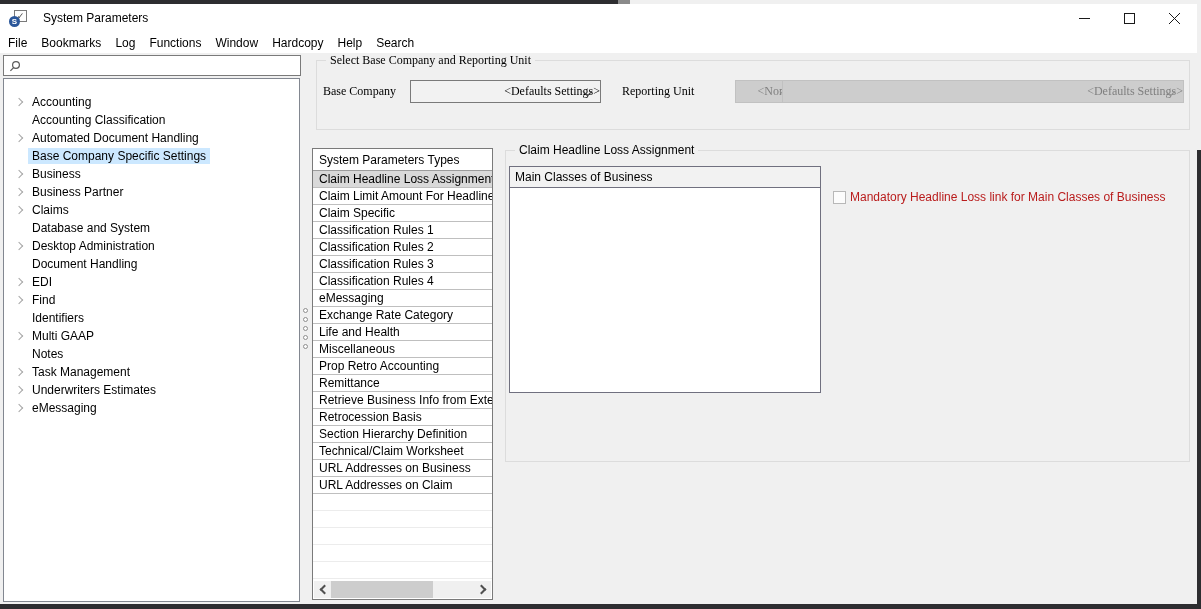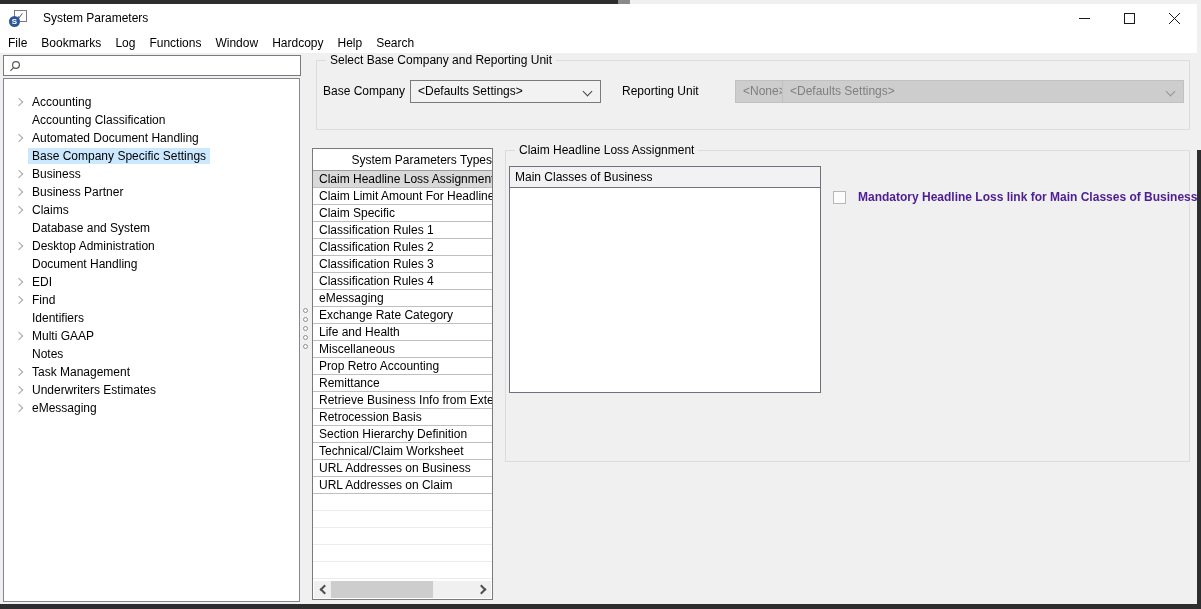--- a/index.html
+++ b/index.html
@@ -48,59 +48,59 @@
   .chev-box.exp::before { content:""; width:5px; height:5px; border-top:1px solid #a6a6a6; border-right:1px solid #a6a6a6; transform:rotate(45deg); margin-right:2px; }
   .tree-label { padding:1px 4px; }
   .tree-row.selected .tree-label { background:#cce8ff; }
 
   
   .splitter { position:absolute; left:300px; top:308px; width:10px; height:46px; }
   .splitter i { display:block; width:5px; height:5px; border:1px solid #8f8f8f; background:#fdfdfd; border-radius:50%; margin:0 auto 4px auto; }
 
   
   .types-list { position:absolute; left:312px; top:148px; width:181px; height:452px; background:#fff; border:1px solid #7a7a7a; overflow:hidden; }
-  .types-header { height:22px; line-height:22px; padding-left:6px; border-bottom:1px solid #9c9c9c; background:#fff; white-space:nowrap; overflow:hidden;text-align:right; }
+  .types-header { height:22px; line-height:22px; padding-left:6px; border-bottom:1px solid #9c9c9c; background:#fff; white-space:nowrap; overflow:hidden; }
   .type-row { height:17px; line-height:16px; padding-left:6px; border-bottom:1px solid #bfbfbf; white-space:nowrap; overflow:hidden; }
   .type-row.selected { background:#d9d9d9; }
   .types-fill { position:absolute; left:0; right:0; top:345px; height:88px;
      background:repeating-linear-gradient(to bottom, #ffffff 0 16px, #ececec 16px 17px); }
   .types-scrollbar { position:absolute; left:1px; right:1px; bottom:1px; height:17px; background:#f0f0f0; }
   .sb-arrow { position:absolute; top:0; width:17px; height:17px; display:flex; align-items:center; justify-content:center; }
   .sb-arrow.left { left:0; } .sb-arrow.right { right:0; }
   .sb-arrow::before { content:""; width:5px; height:5px; border-top:2px solid #505050; border-right:2px solid #505050; }
   .sb-arrow.left::before  { transform:rotate(-135deg); margin-left:3px; }
   .sb-arrow.right::before { transform:rotate(45deg);  margin-right:3px; }
   .sb-thumb { position:absolute; left:17px; top:0; width:102px; height:17px; background:#cdcdcd; }
 
   
   .groupbox { position:absolute; border:1px solid #dcdcdc; }
   .groupbox .legend { position:absolute; top:-8px; left:9px; background:#f0f0f0; padding:0 4px; white-space:nowrap; }
-  .group-company { left:316px; top:60px; width:874px; height:70px; }
+  .group-company { left:316px; top:60px; width:874px; height:70px;font-family:Liberation Serif, serif; }
   .group-detail  { left:505px; top:150px; width:685px; height:312px; }
 
   
   .field-label { position:absolute; line-height:22px; white-space:nowrap; }
   .lbl-base-company { left:6px; top:19px; }
   .lbl-reporting-unit { left:305px; top:19px; }
-  .combo { position:absolute; top:19px; height:23px; border:1px solid #7a7a7a; background:#f2f2f2; line-height:21px; padding-left:7px; white-space:nowrap; overflow:hidden; }
+  .combo { position:absolute; top:19px; height:23px; border:1px solid #7a7a7a; background:#f2f2f2; line-height:21px; padding-left:7px; white-space:nowrap; overflow:hidden;text-align:right; }
   .combo::after { content:""; position:absolute; right:9px; top:7px; width:6px; height:6px; border-right:1px solid #444; border-bottom:1px solid #444; transform:rotate(45deg); }
   .combo-base { left:93px; width:191px; }
   .combo.disabled { background:#cdcdcd; border-color:#c1c1c1; color:#7f7f7f; }
   .combo.disabled::after { border-color:#949494; }
   .combo-none { left:389px; width:63px;margin-left:29px; }
   .combo-ru-settings { left:465px; width:402px; }
 
   
   .classes-list { position:absolute; left:3px; top:15px; width:312px; height:227px; border:1px solid #70707f; background:#fff; }
   .classes-header { height:21px; line-height:21px; padding-left:5px; background:#f2f2f2; border-bottom:1px solid #70707f; white-space:nowrap; overflow:hidden; }
 
   
   .cb-row { position:absolute; left:327px; top:39px; display:flex; align-items:center; }
   .cb-box { width:13px; height:13px; border:1px solid #b8b8b8; background:#fcfcfc; }
-  .cb-label { margin-left:12px; color:#4c1d95; white-space:nowrap;font-weight:bold; }
+  .cb-label { margin-left:4px; color:#b91c1c; white-space:nowrap; }
 </style>
 </head>
 <body>
 
 <div class="strip strip-top"></div>
 <div class="strip-top-gray" style="position:absolute;"></div>
 <div class="strip strip-right"></div>
 <div class="strip strip-bottom"></div>
 
 <div class="titlebar">

